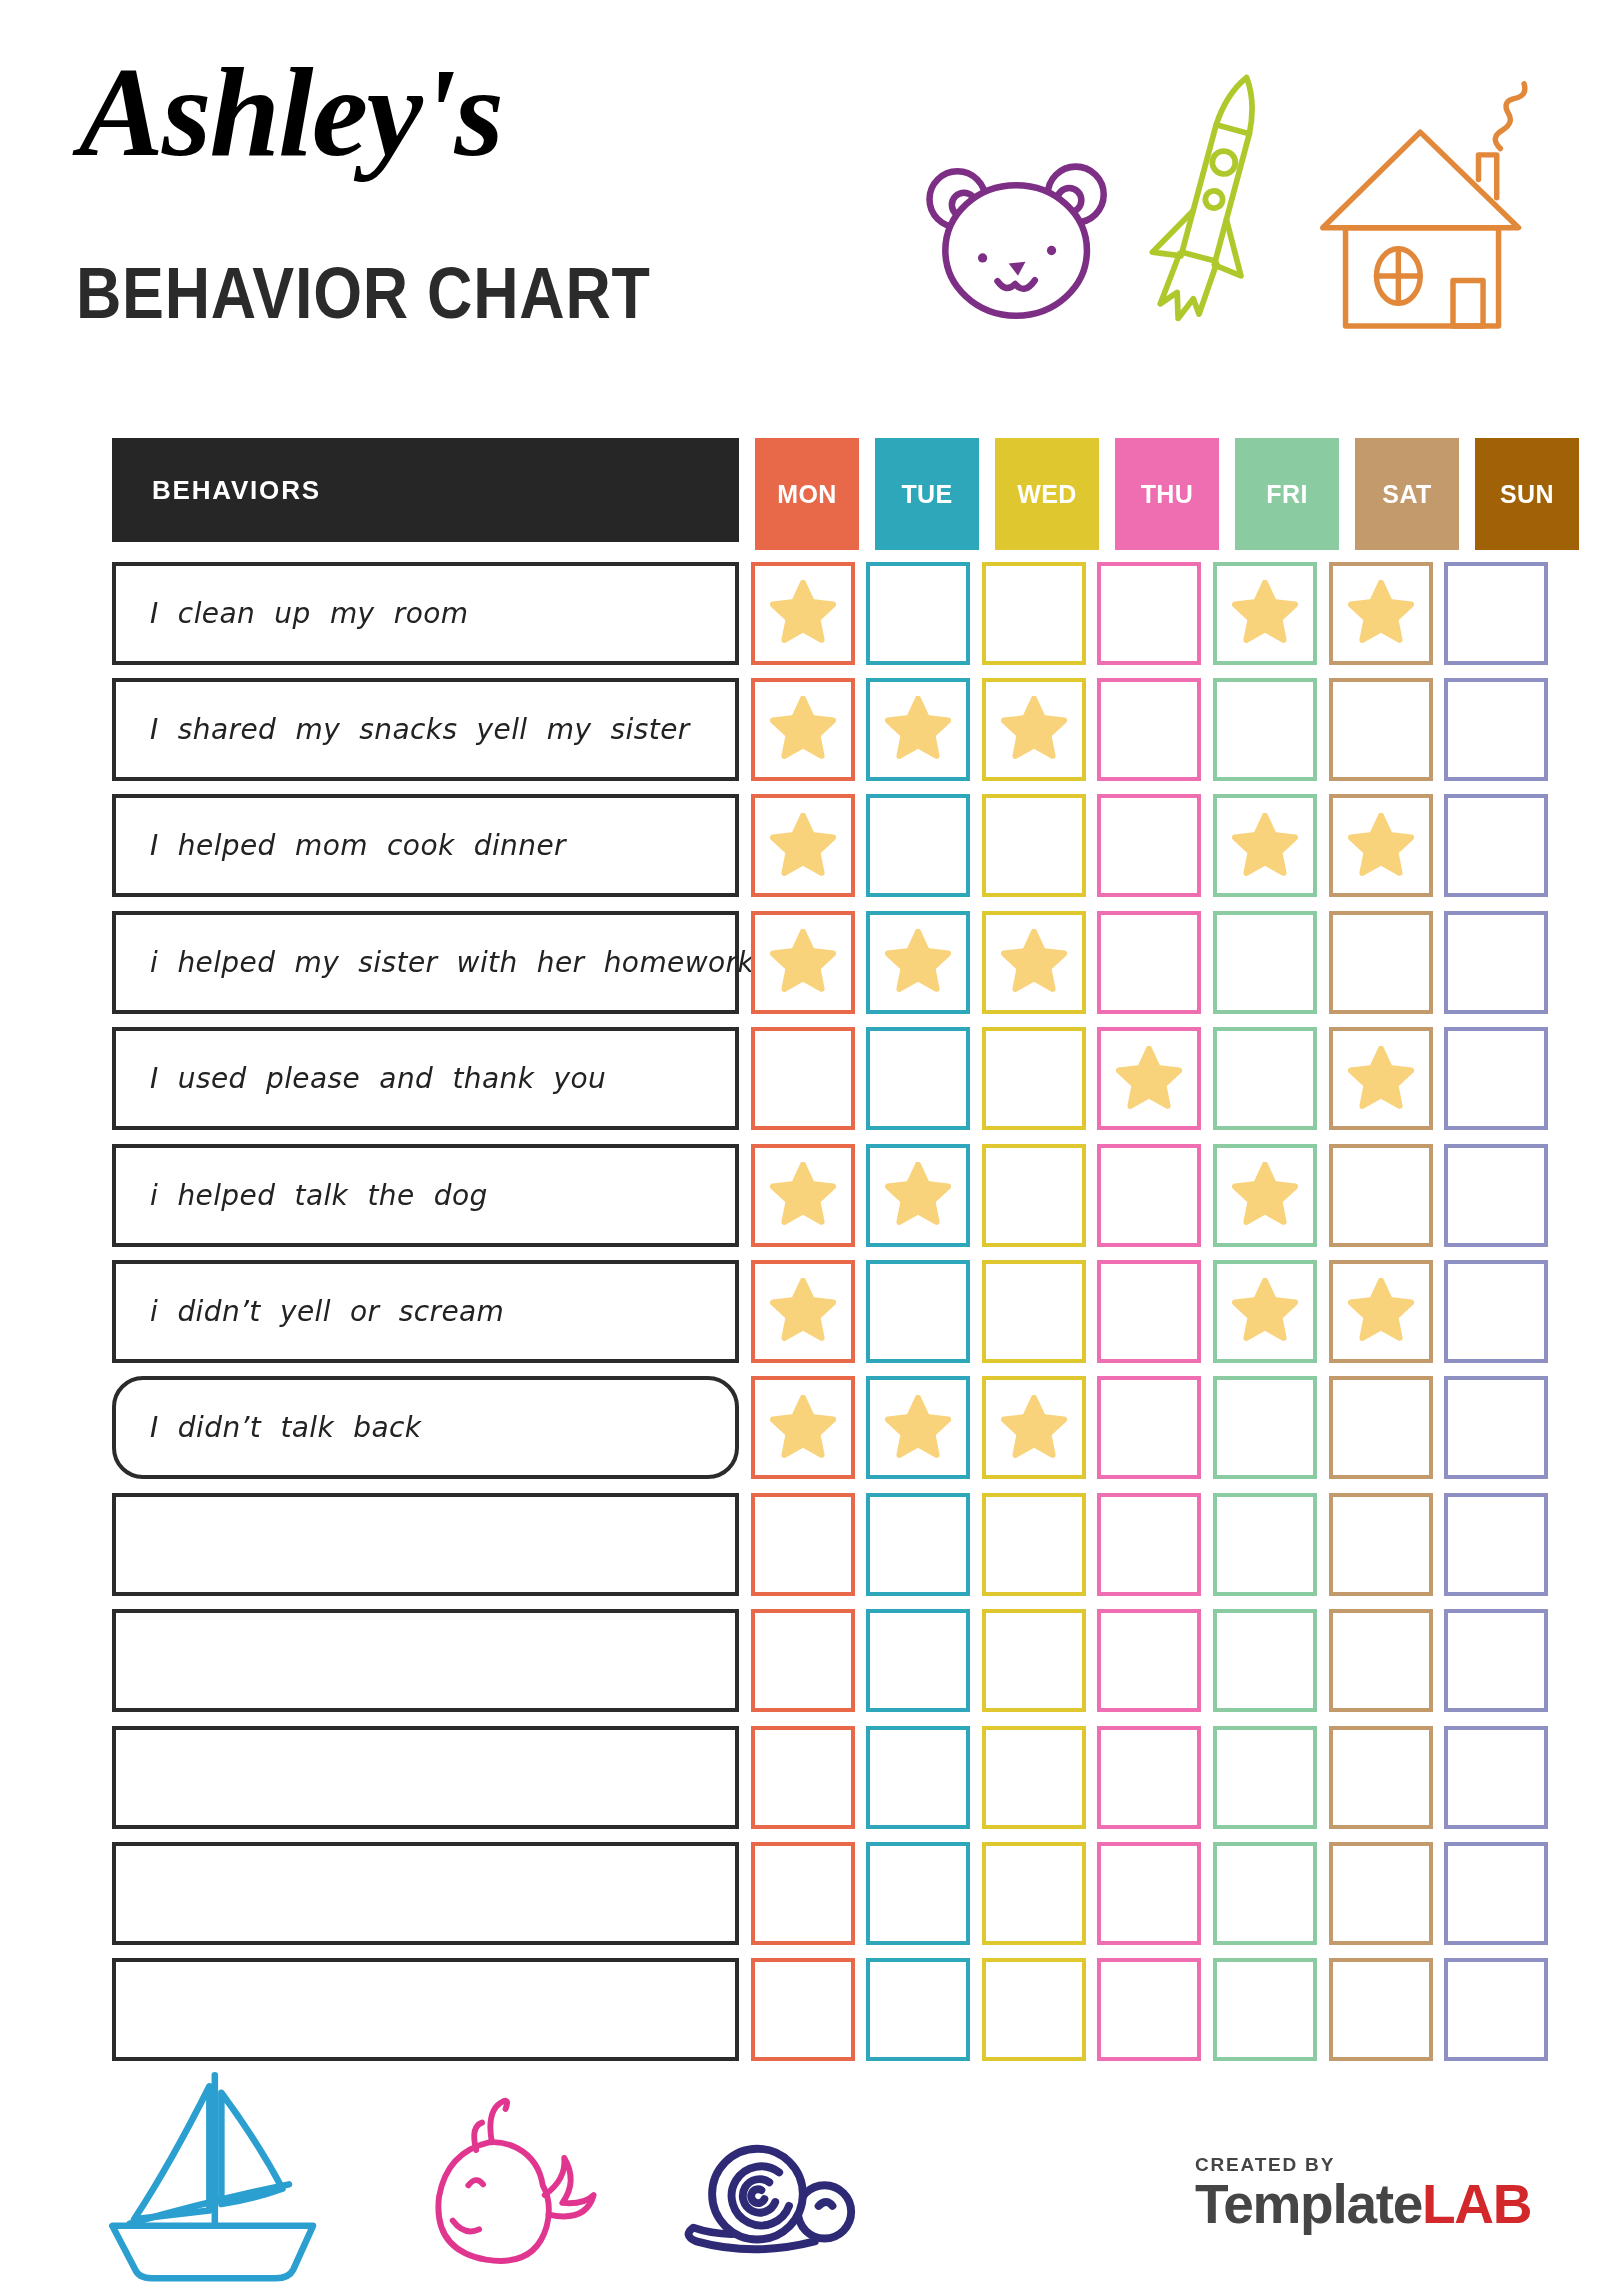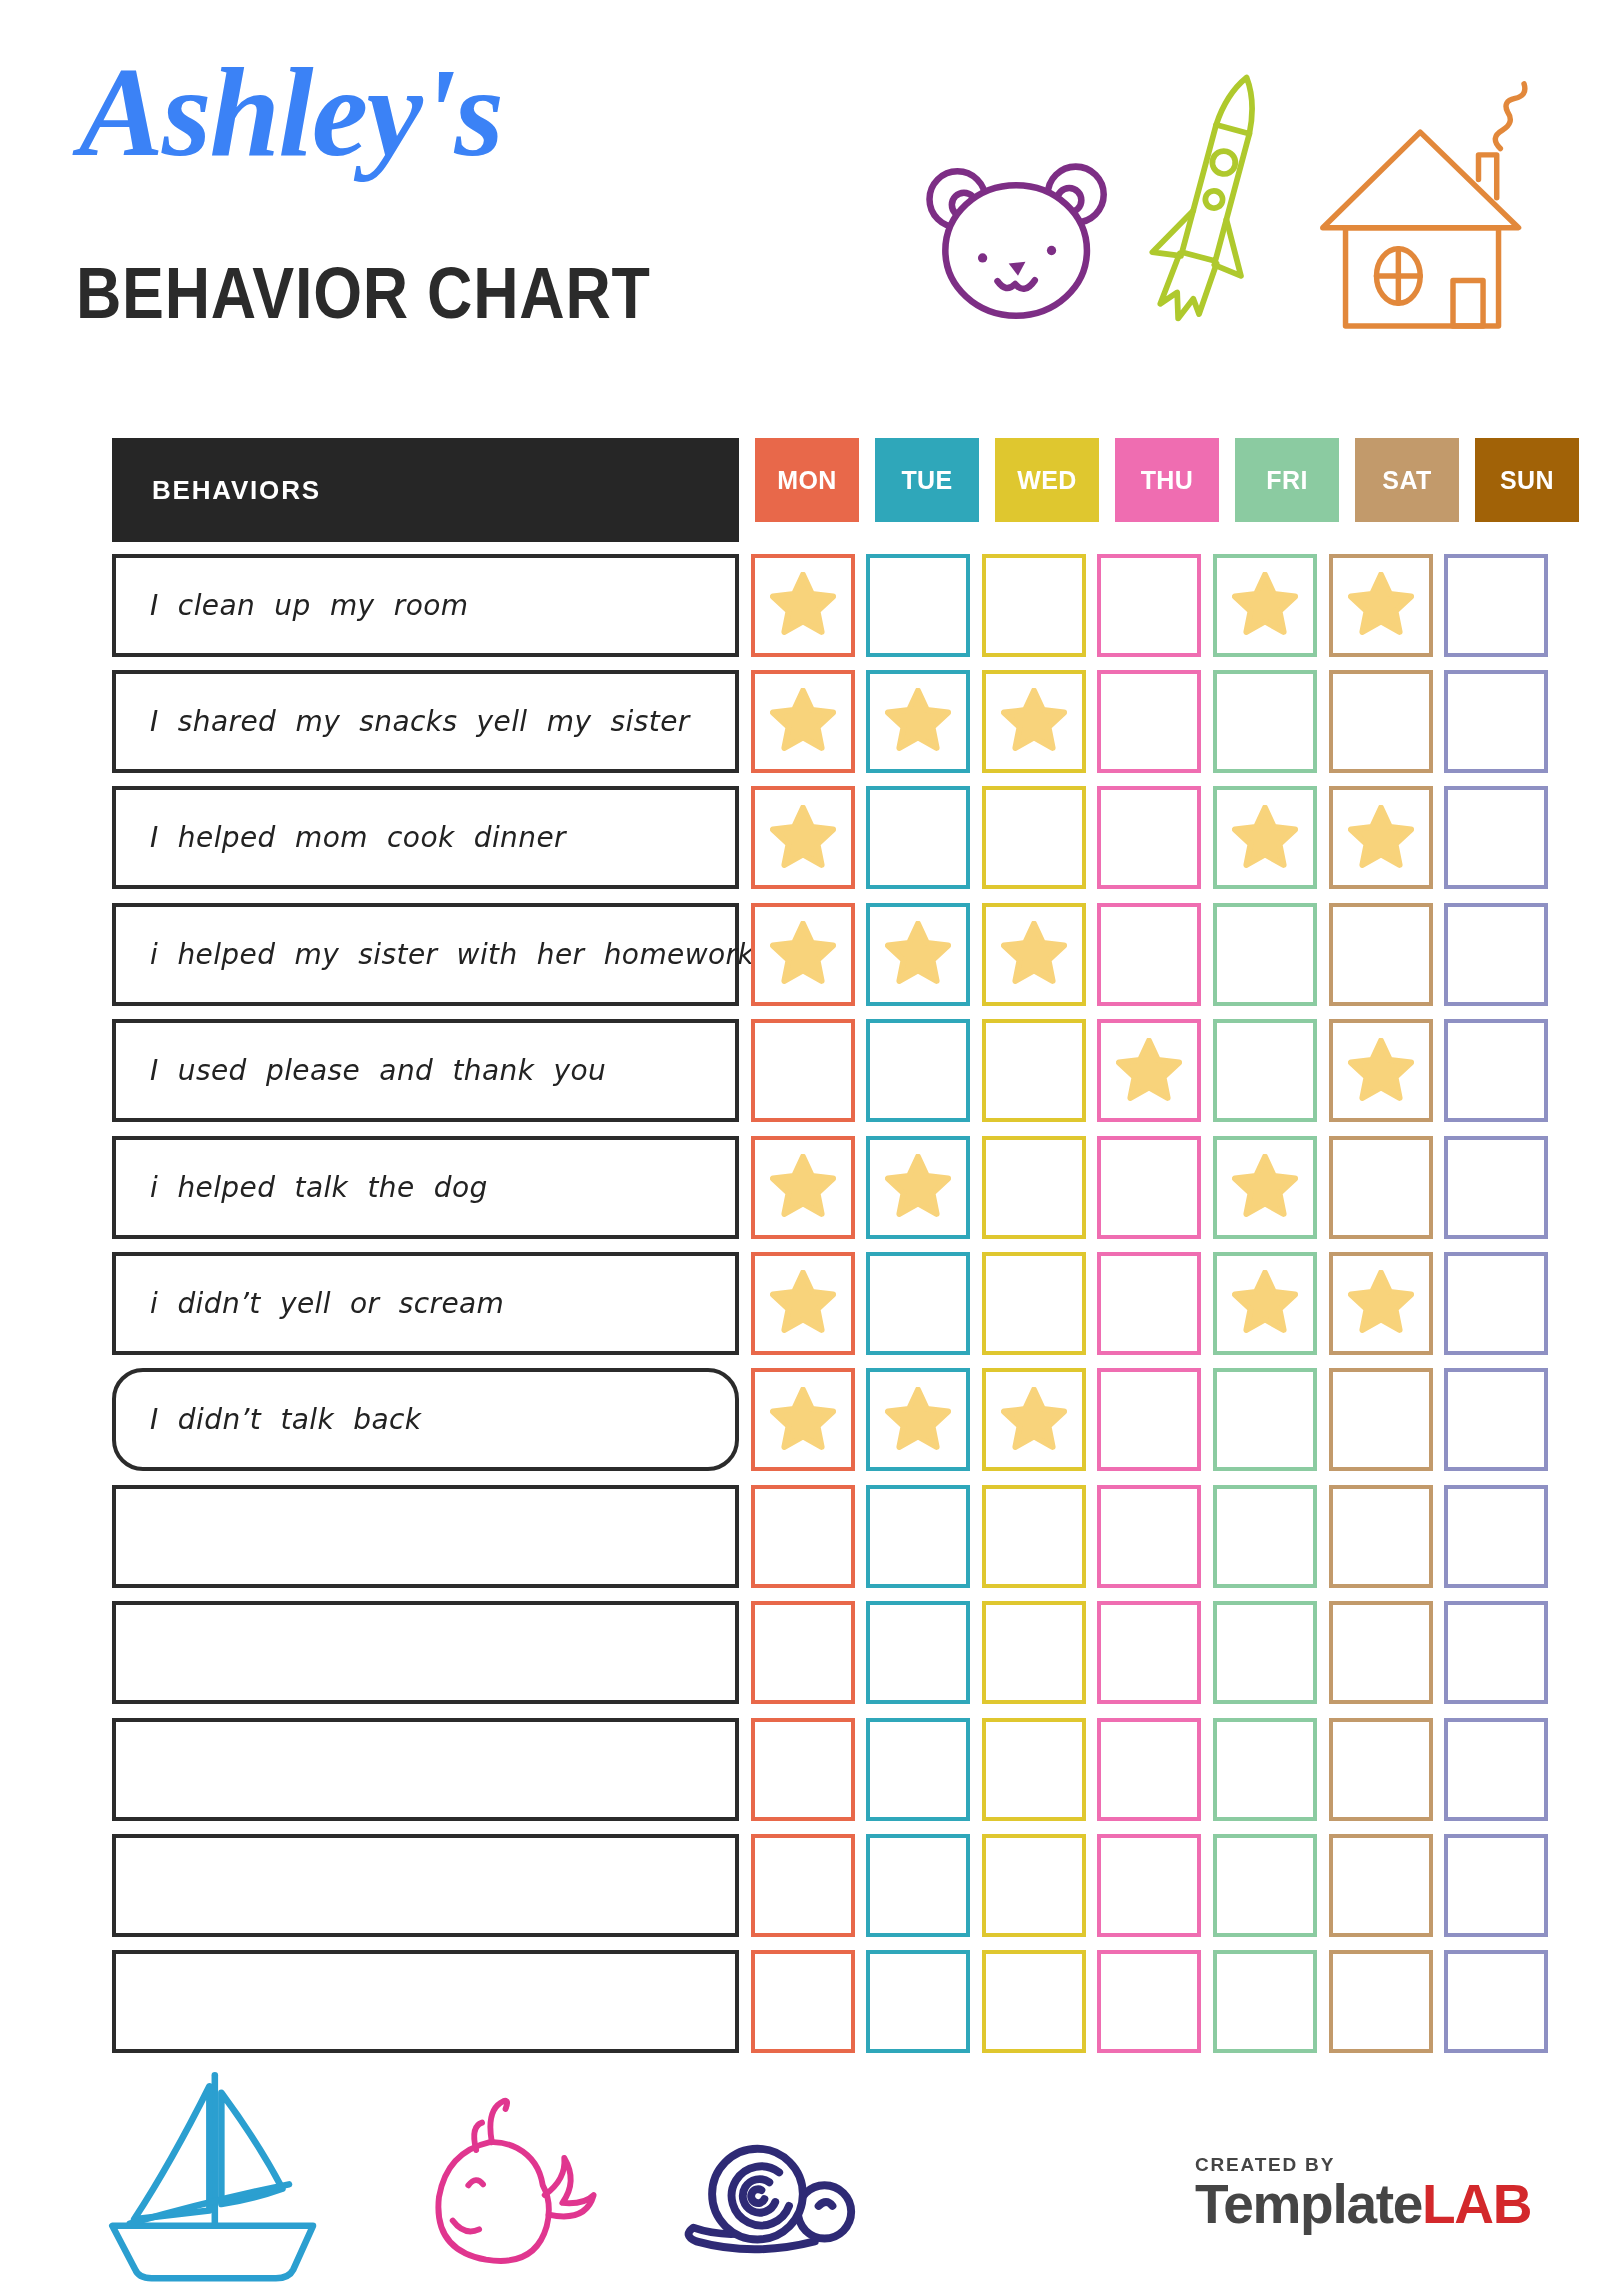--- a/index.html
+++ b/index.html
@@ -38,21 +38,21 @@
 
   
   .chart{position:absolute;left:112px;top:438px;width:1436px;}
   .chart-head{display:flex;column-gap:16px;justify-content:space-between;}
   .behaviors-head{
     width:627px;height:104px;box-sizing:border-box;flex:none;
     display:flex;align-items:center;padding-left:40px;
     font-size:26px;font-weight:700;letter-spacing:1.8px;color:#fff;
   }
   .day-head{
-    width:104px;height:84px;flex:none;
+    width:104px;height:112px;flex:none;
     display:flex;align-items:center;justify-content:center;
     font-size:25px;font-weight:700;letter-spacing:0.4px;color:#fff;
   }
   .chart-rows{display:flex;flex-direction:column;row-gap:13.4px;margin-top:11.6px;}
   .chart-row{display:flex;column-gap:11.6px;}
   .behavior-cell{
     width:627px;height:103px;box-sizing:border-box;flex:none;
     border:4.5px solid #2b2b2b;background:#fff;
     display:flex;align-items:center;padding-left:34px;
     font-family:"DejaVu Sans",sans-serif;font-style:italic;
@@ -68,21 +68,21 @@
   
   .logo{position:absolute;left:1195px;top:2155px;}
   .created-by{font-size:19px;font-weight:700;letter-spacing:1.8px;line-height:1;}
   .brand{font-size:55px;font-weight:700;letter-spacing:-1.3px;line-height:1;margin-top:2.7px;white-space:nowrap;}
 </style>
 </head>
 <body>
 
 <div class="page">
 
-  <div class="script-title" style="color: #3b82f6; text-align: right;">Ashley's</div>
+  <div class="script-title" style="color: #000000; text-align: right;">Ashley's</div>
   <div class="main-title" style="color: rgb(43, 43, 43);">BEHAVIOR CHART</div>
 
   <svg class="doodle bear" viewBox="0 0 220 190" style="--sw: 7; --stroke: #7d2e85;">
     <circle cx="45" cy="55" r="30"></circle>
     <circle cx="52" cy="61" r="13"></circle>
     <circle cx="172" cy="50" r="30"></circle>
     <circle cx="165" cy="56" r="13"></circle>
     <ellipse class="whitefill" cx="108" cy="110" rx="76" ry="70" style="fill:#fff;stroke:var(--stroke)"></ellipse>
     <circle class="filled" cx="72" cy="118" r="5"></circle>
     <circle class="filled" cx="146" cy="110" r="5"></circle>

